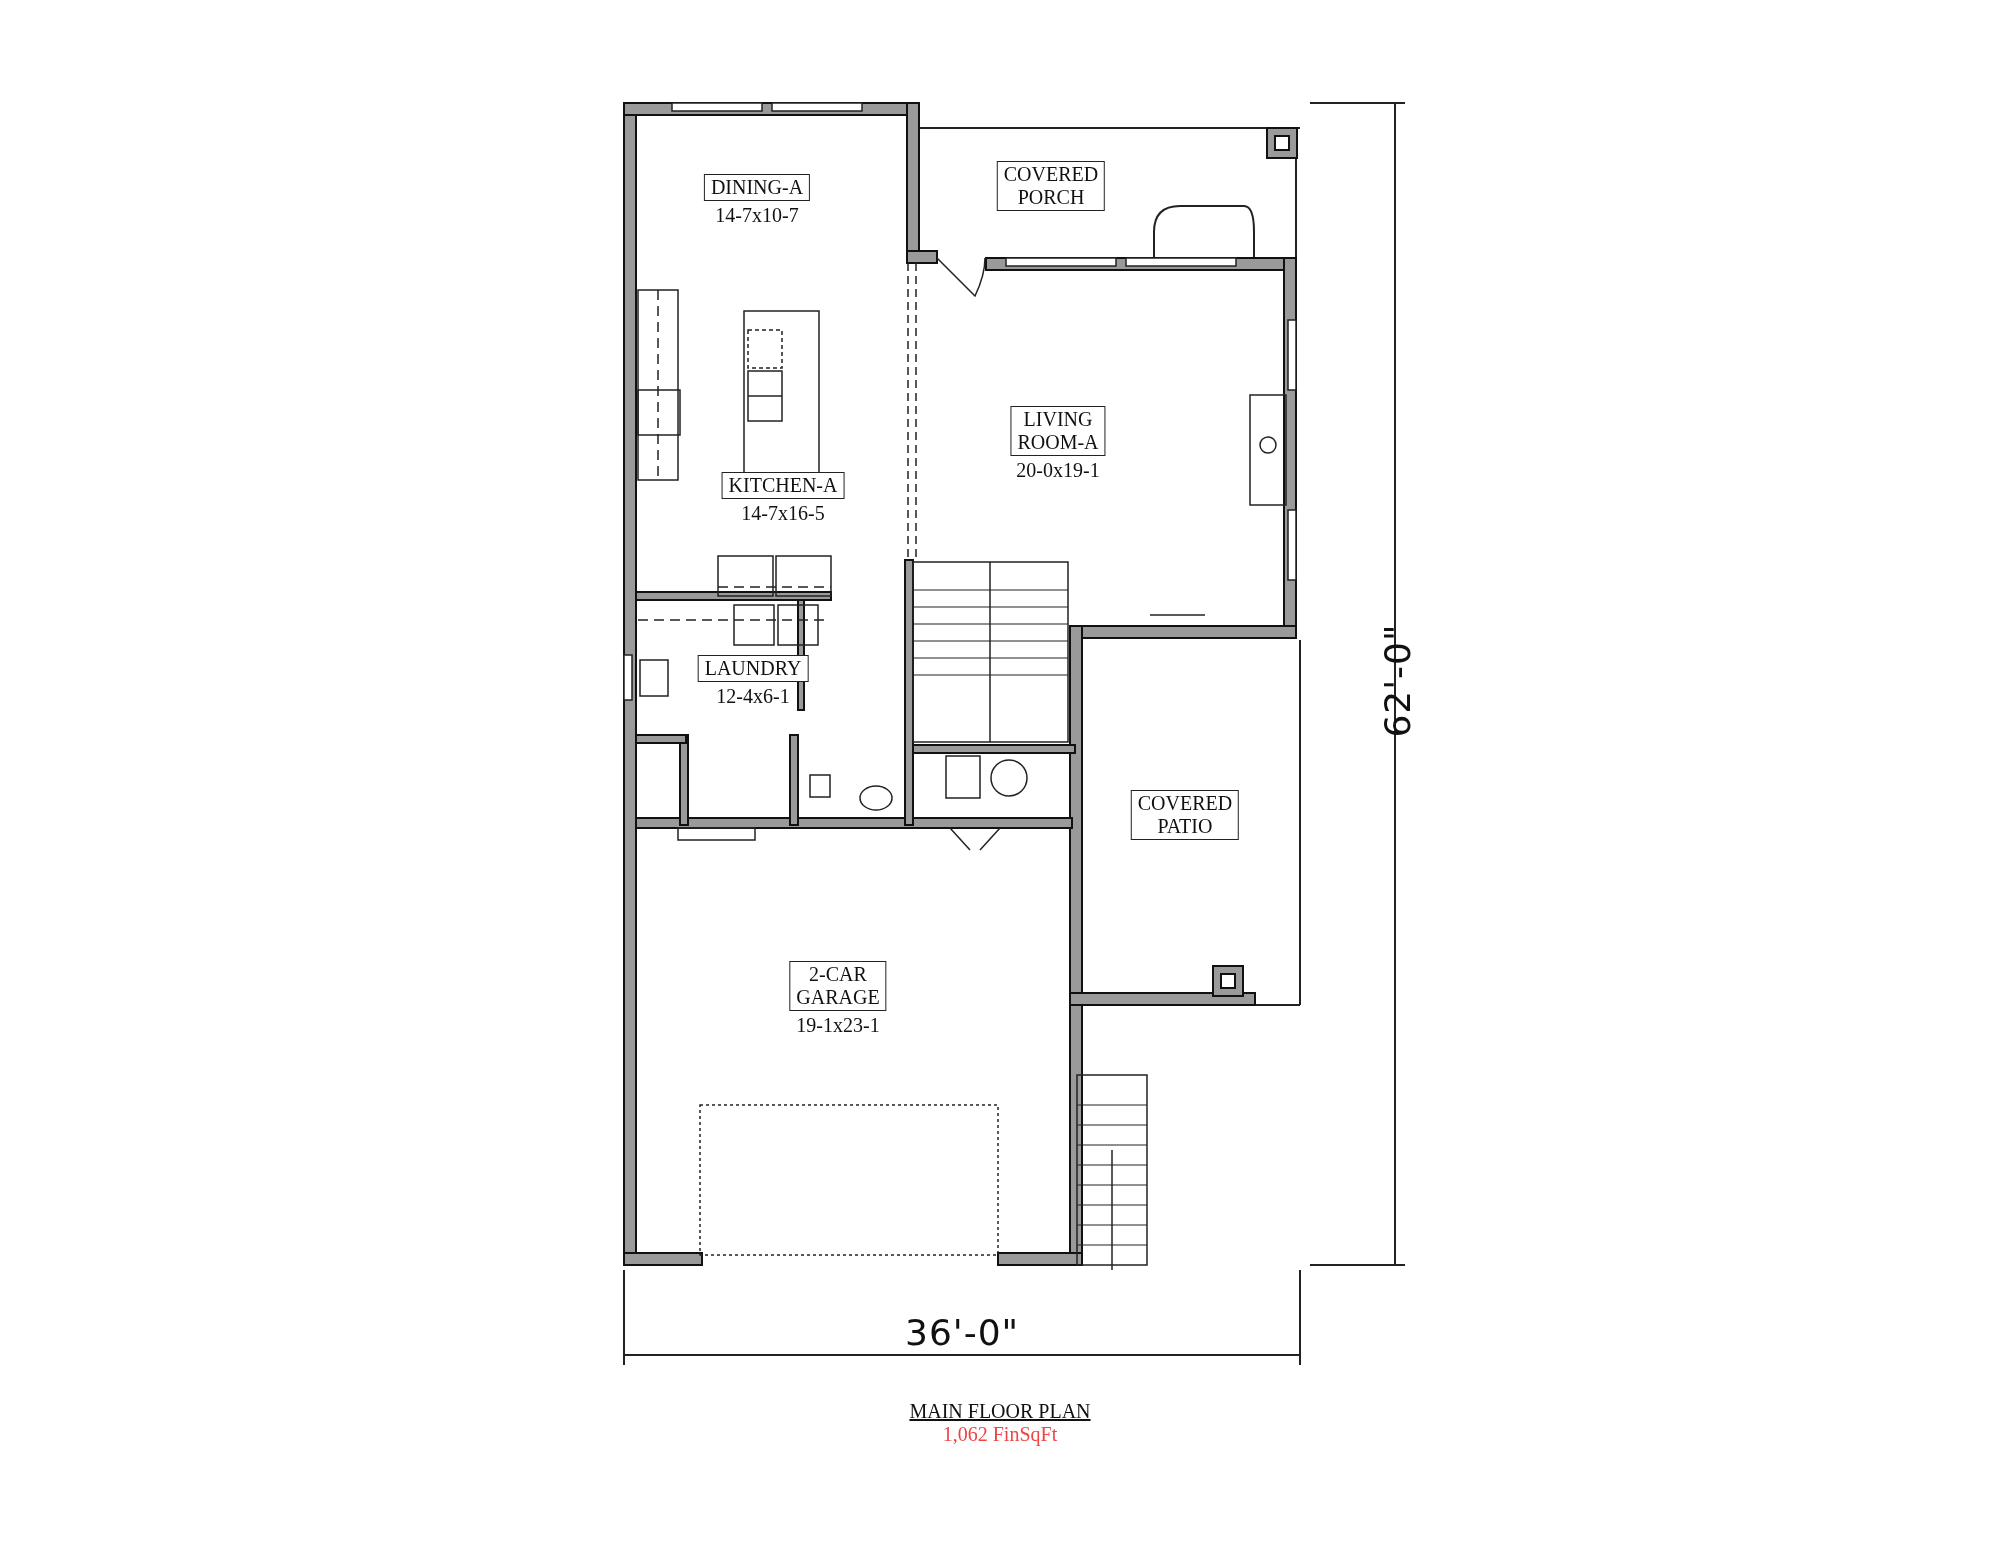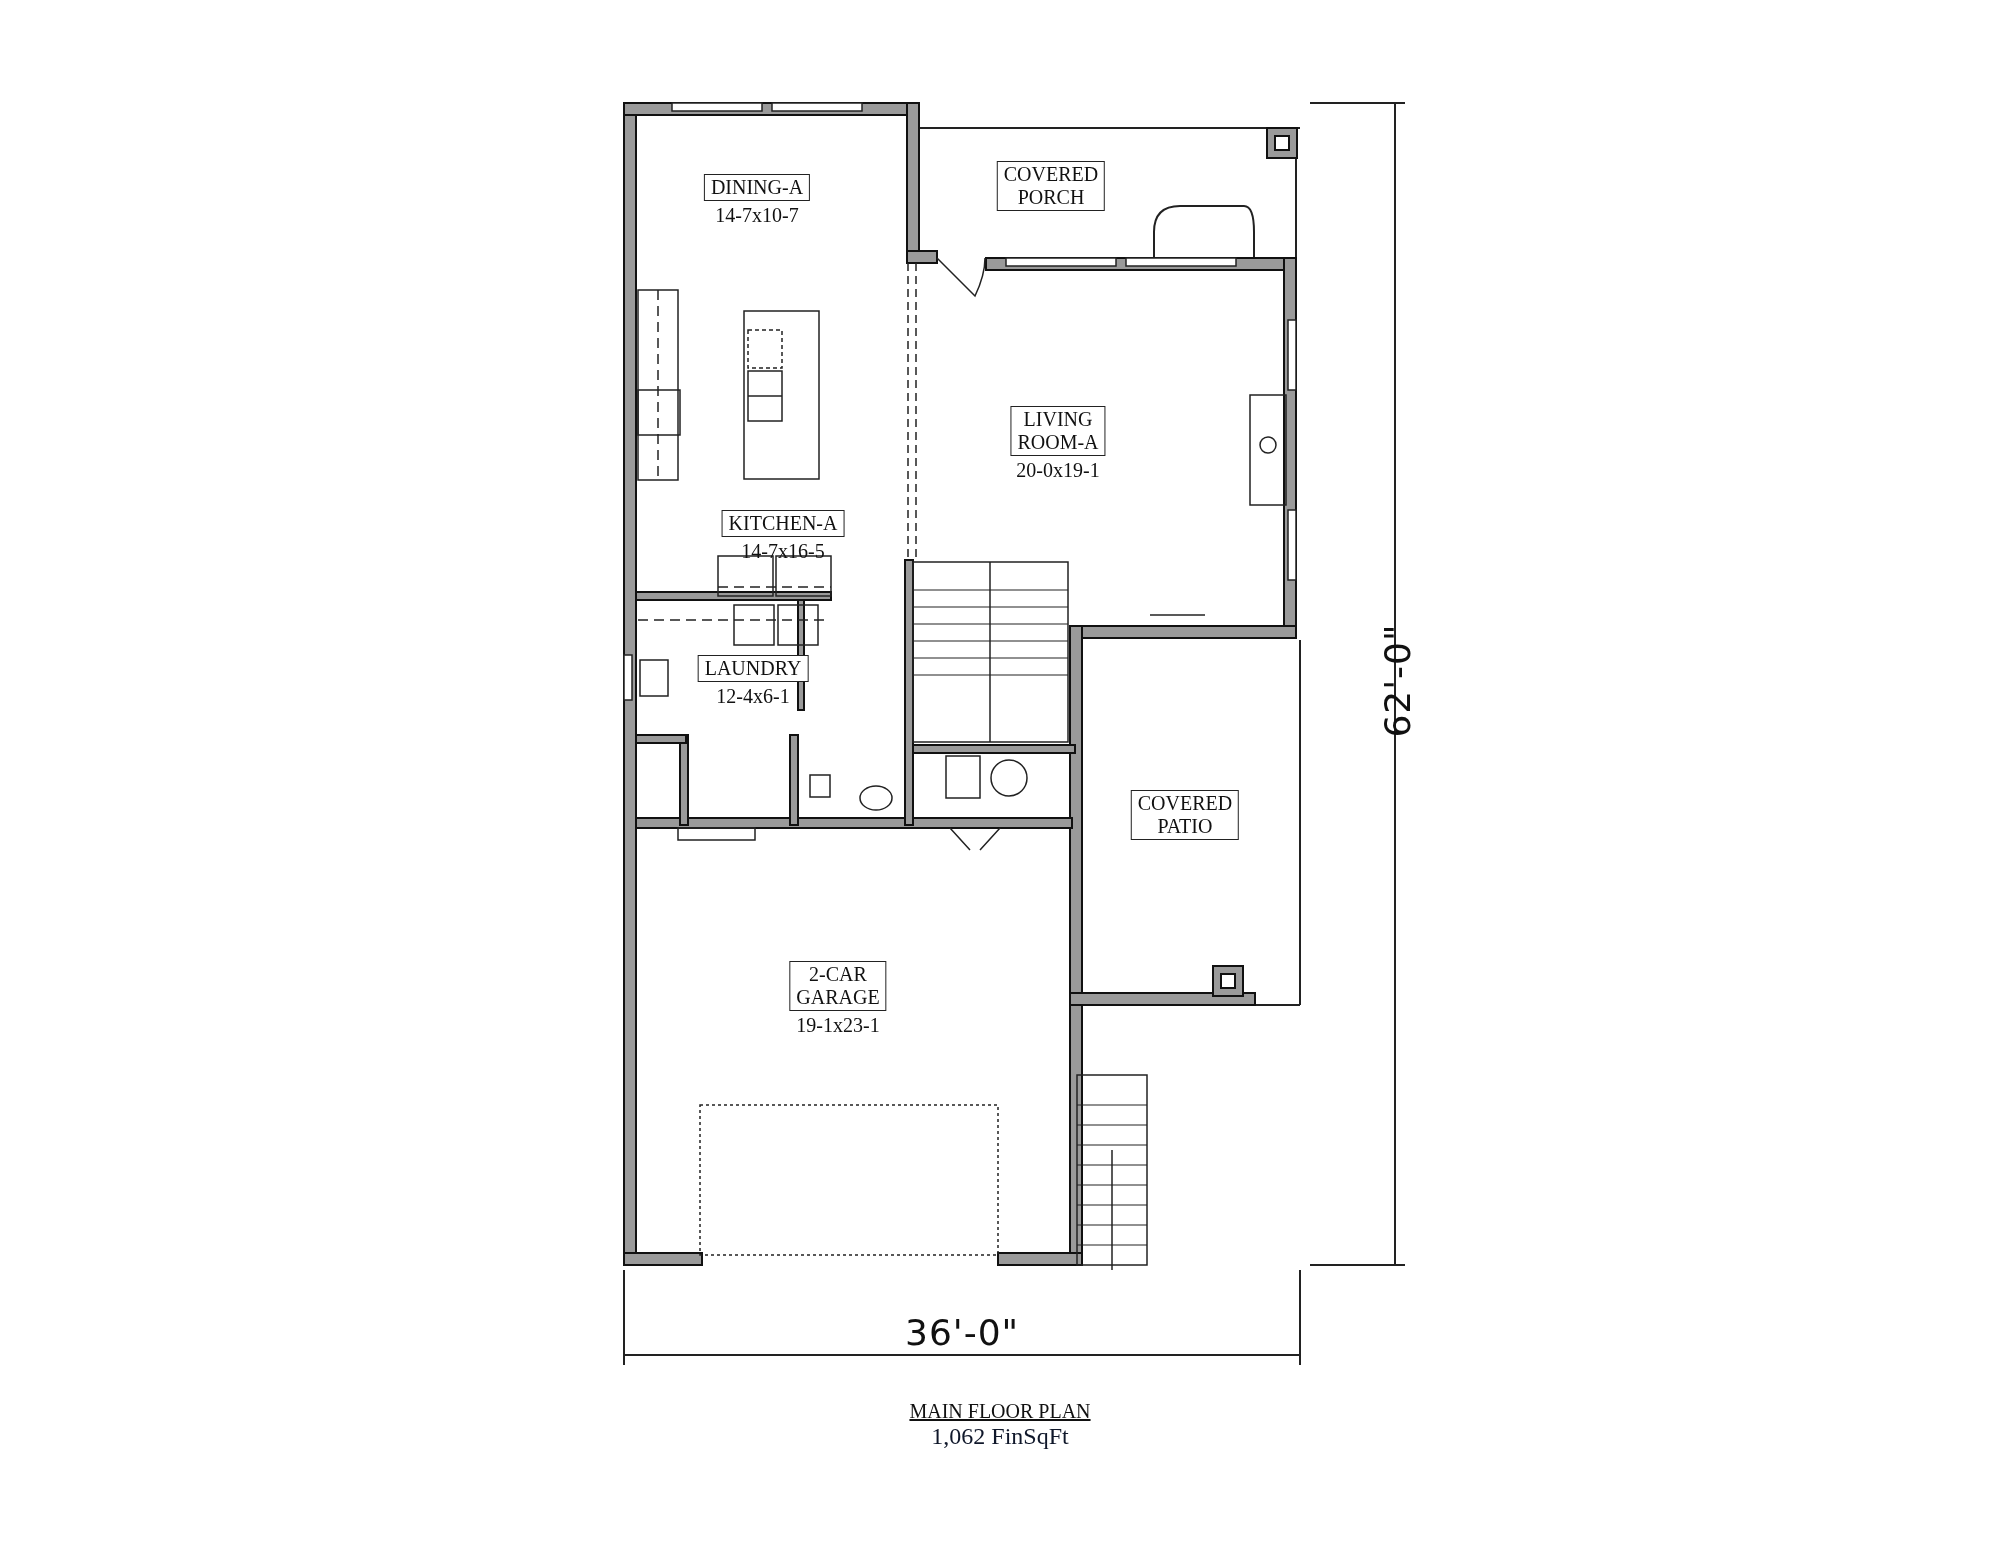--- a/index.html
+++ b/index.html
@@ -4,21 +4,21 @@
 <style>
   html, body { margin:0; padding:0; background:#ffffff; }
   body { width:2000px; height:1545px; position:relative; overflow:hidden; font-family:"Liberation Serif", serif; }
   svg.plan { position:absolute; left:0; top:0; width:2000px; height:1545px; }
   .lbl { position:absolute; transform:translate(-50%,0); text-align:center; color:#111; font-family:"Liberation Serif", serif; }
   .lbl .box { display:inline-block; border:1.5px solid #222; background:#fff; padding:1px 6px; font-size:20px; line-height:23px; white-space:pre-line; }
   .lbl .dim { display:block; font-size:20px; line-height:24px; margin-top:2px; }
   .dimtext { position:absolute; font-family:"DejaVu Sans", sans-serif; font-size:36px; color:#111; letter-spacing:1px; }
   .title { position:absolute; left:50%; transform:translateX(-50%); top:1400px; text-align:center; }
   .title .t1 { font-size:20px; text-decoration:underline; color:#111;text-align:right; }
-  .title .t2 { font-size:24px; color:#0f172a; }
+  .title .t2 { font-size:20px; color:#ef4444; }
 </style>
 </head>
 <body>
 
 <svg class="plan" viewBox="0 0 2000 1545" xmlns="http://www.w3.org/2000/svg">
   <g fill="none" stroke="#222" stroke-width="2">
 
     <line x1="915" y1="128" x2="1300" y2="128"></line>
     <line x1="1296" y1="128" x2="1296" y2="262"></line>
     <path d="M1154 232 L1154 262 M1154 232 Q1154 206 1180 206 L1244 206 Q1254 206 1254 232 L1254 262"></path>
@@ -158,21 +158,21 @@
 </div>
 <div class="lbl" style="left:1051px; top:161px;">
   <span class="box">COVERED
 PORCH</span>
 </div>
 <div class="lbl" style="left:1058px; top:406px;">
   <span class="box">LIVING
 ROOM-A</span>
   <span class="dim">20-0x19-1</span>
 </div>
-<div class="lbl" style="left:783px; top:510px;">
+<div class="lbl" style="left:783px; top:472px;">
   <span class="box">KITCHEN-A</span>
   <span class="dim">14-7x16-5</span>
 </div>
 <div class="lbl" style="left:753px; top:655px;">
   <span class="box">LAUNDRY</span>
   <span class="dim">12-4x6-1</span>
 </div>
 <div class="lbl" style="left:1185px; top:790px;">
   <span class="box">COVERED
 PATIO</span>

